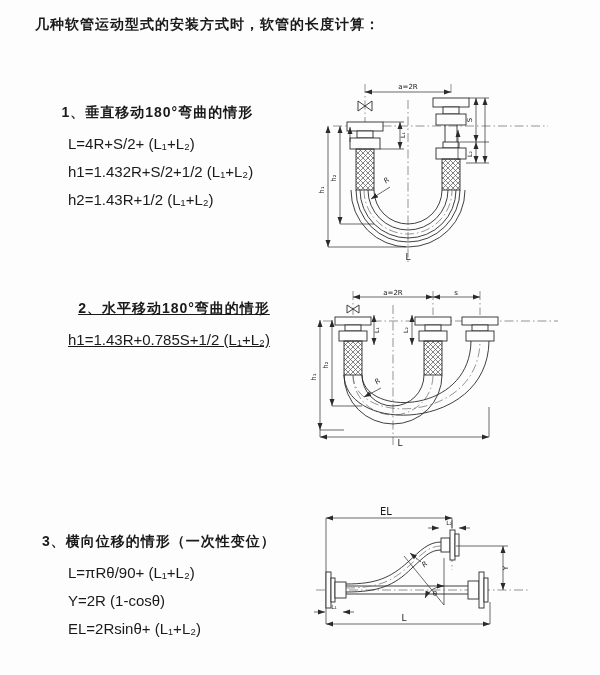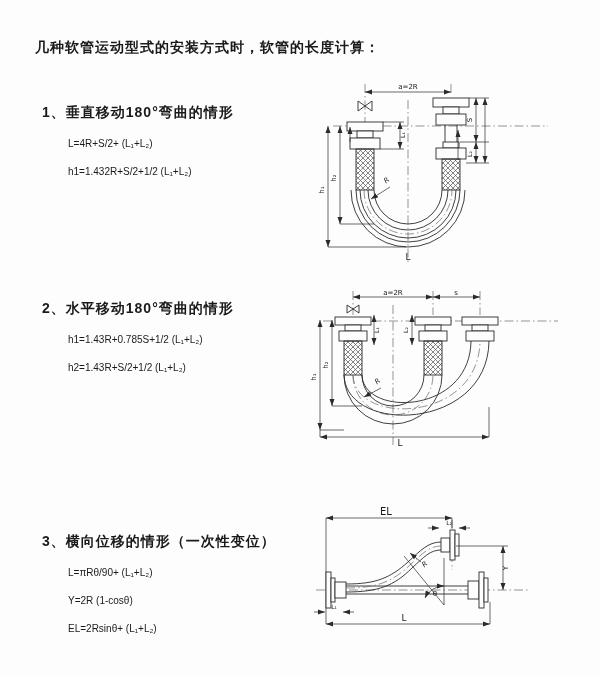--- a/index.html
+++ b/index.html
@@ -2,26 +2,26 @@
 <html><head>
 <meta charset="utf-8">
 <style>
   html,body { margin:0; padding:0; }
   body {
     width:600px; height:675px; position:relative; overflow:hidden;
     background:#fdfdfd; color:#1a1a1a;
     font-family:"Liberation Sans","DejaVu Sans",sans-serif;
   }
   .title {
-    position:absolute; left:35px; top:39px;
+    position:absolute; left:35px; top:16px;
     font-size:14px; font-weight:bold; letter-spacing:1px; white-space:nowrap;
   }
   .sec { position:absolute; left:42px; }
   .sec .heading { font-size:14px; font-weight:bold; letter-spacing:1px; margin:0; white-space:nowrap;text-align:right; }
-  .sec .formula { font-size:10px; margin-left:26px; line-height:28px; white-space:nowrap; }
+  .sec .formula { font-size:15px; margin-left:26px; line-height:28px; white-space:nowrap; }
   .sec .formulas { margin-top:8px; }
   svg.diag { position:absolute; }
   svg text { font-family:"DejaVu Sans",sans-serif; fill:#1a1a1a; }
   .ln   { stroke:#2a2a2a; stroke-width:0.9; fill:none; }
   .fit  { stroke:#2a2a2a; stroke-width:0.9; fill:#fdfdfd; }
   .dim  { stroke:#2a2a2a; stroke-width:0.7; fill:none; }
   .cl   { stroke:#666; stroke-width:0.7; fill:none; stroke-dasharray:9 3 1.5 3; }
   .lbl  { font-size:7px; }
   .lbls { font-size:6px; }
   .lblL { font-size:9px; }
@@ -29,28 +29,28 @@
 </head>
 <body>
 
 <div class="title">几种软管运动型式的安装方式时，软管的长度计算：</div>
 
 <div class="sec" style="top:104px;">
   <div class="heading">1、垂直移动180°弯曲的情形</div>
   <div class="formulas">
     <div class="formula">L=4R+S/2+ (L₁+L₂)</div>
     <div class="formula">h1=1.432R+S/2+1/2 (L₁+L₂)</div>
+    <div class="formula">h2=1.43R+1/2 (L₁+L₂)</div>
   </div>
 </div>
 
-<div class="sec" style="top:300px;">
+<div class="sec" style="top:300px;text-decoration:underline;">
   <div class="heading">2、水平移动180°弯曲的情形</div>
   <div class="formulas">
     <div class="formula">h1=1.43R+0.785S+1/2 (L₁+L₂)</div>
-    <div class="formula">h2=1.43R+S/2+1/2 (L₁+L₂)</div>
   </div>
 </div>
 
 <div class="sec" style="top:533px;">
   <div class="heading">3、横向位移的情形（一次性变位）</div>
   <div class="formulas">
     <div class="formula">L=πRθ/90+ (L₁+L₂)</div>
     <div class="formula">Y=2R (1-cosθ)</div>
     <div class="formula">EL=2Rsinθ+ (L₁+L₂)</div>
   </div>

